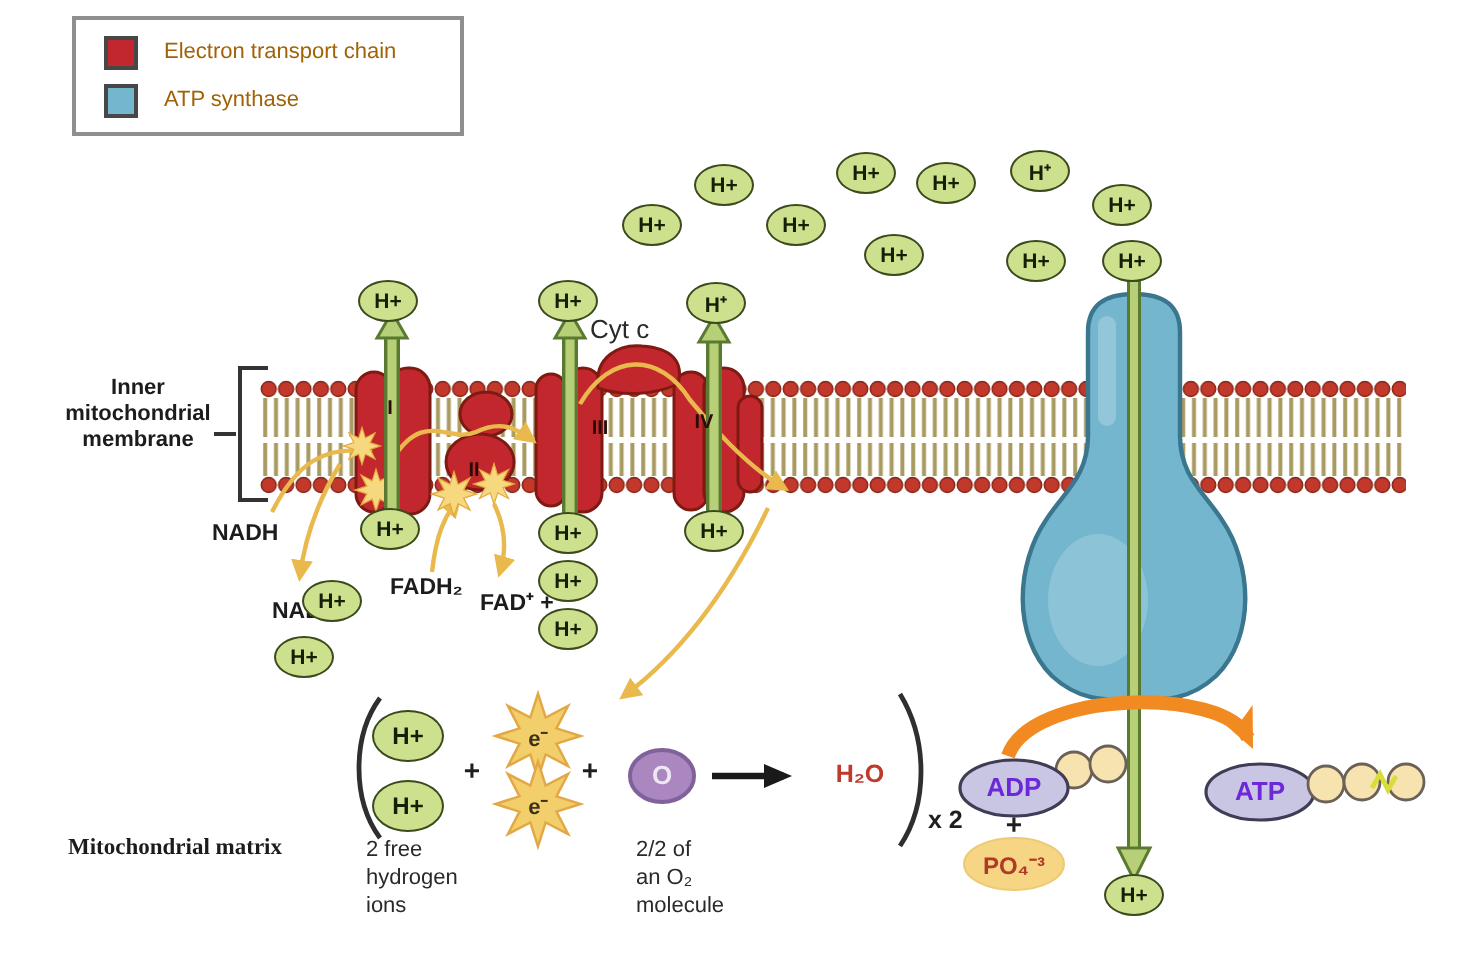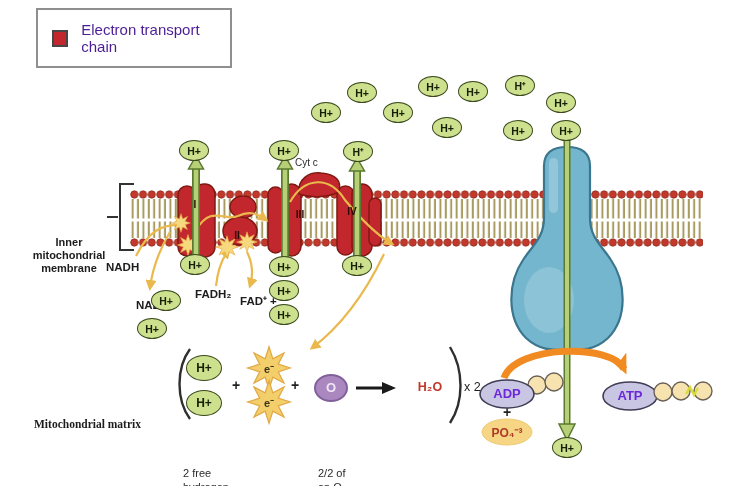--- a/index.html
+++ b/index.html
@@ -1,45 +1,45 @@
 <!DOCTYPE html>
 <html><head>
 <meta charset="utf-8">
 <style>
   html,body{margin:0;padding:0;background:#fff;}
   .stage{position:relative;width:729px;height:486px;background:#ffffff;overflow:hidden;
          font-family:"Liberation Sans", sans-serif;color:#1f1f1f;}
   .stage svg{position:absolute;left:0;top:0;z-index:1;}
   .txt{position:absolute;z-index:3;}
-  .pre{white-space:pre-line;margin-top:48px;}
+  .pre{white-space:pre-line;}
   .ctr{text-align:center;}
   .ion{position:absolute;z-index:3;width:30px;height:21px;border:1.6px solid #3a4a1c;
        border-radius:50%;background:#cde08e;display:flex;align-items:center;justify-content:center;
        font-size:10.5px;font-weight:bold;color:#142005;box-sizing:border-box;}
   .ion-lg{width:36px;height:26px;font-size:12px;}
   .legend{position:absolute;left:36px;top:8px;width:196px;height:60px;border:2px solid #8f8f8f;
           background:#fff;z-index:3;display:flex;flex-direction:column;justify-content:center;
           gap:7px;padding-left:14px;box-sizing:border-box;}
   .legend-row{display:flex;align-items:center;gap:13px;}
   .sw{width:17px;height:17px;border:2px solid #474747;box-sizing:border-box;display:inline-block;}
   .sw-red{background:#c1272d;}
   .sw-blue{background:#74b6cd;}
-  .legend-label{font-size:15px;color:#4c1d95;}
+  .legend-label{font-size:11px;color:#a16207;}
   .region-lbl{font-size:11.5px;font-weight:bold;color:#1c1c1c;}
   .mol-lbl{font-size:11.5px;font-weight:bold;color:#1c1c1c;}
   .cx-lbl{font-size:10px;font-weight:bold;color:#2a0b08;text-align:center;}
   .cap{font-size:11px;line-height:1.28;color:#2a2a2a;}
   .plus-sign{font-size:14px;font-weight:bold;text-align:center;}
   .water{color:#c0392b;font-weight:bold;font-size:12.5px;text-align:center;}
-  .x2{font-weight:normal;font-size:12.5px;}
+  .x2{font-weight:bold;font-size:12.5px;margin-top:23px;}
   .nucleotide{font-size:13px;font-weight:bold;color:#6d28d9;text-align:center;}
   .po4{font-size:12px;font-weight:bold;color:#ae3a28;text-align:center;}
   .o-letter{font-size:13px;font-weight:bold;color:#eee6f4;text-align:center;}
   .e-lbl{font-size:11px;font-weight:bold;color:#3c3318;text-align:center;}
-  .cytc-lbl{font-size:10px;color:#2a2a2a;}
+  .cytc-lbl{font-size:13px;color:#2a2a2a;}
 </style>
 </head>
 <body>
 
 <div class="stage">
 
   <svg width="729" height="486" viewBox="0 0 729 486">
     <defs>
       <pattern id="pHeadT" x="130" y="190" width="8.7" height="9" patternUnits="userSpaceOnUse">
         <circle cx="4.35" cy="4.5" r="3.7" fill="#c2392b" stroke="#8c2a1d" stroke-width="0.8"></circle>
@@ -166,20 +166,24 @@
       <circle cx="703" cy="391" r="9" fill="#f7e3b0" stroke="#6b6156" stroke-width="1.4"></circle>
       <polyline points="686,394 690,387 694,395 698,388" fill="none" stroke="#d9dd3a" stroke-width="2.4"></polyline>
     </g>
   </svg>
 
   <div class="legend">
     <div class="legend-row">
       <span class="sw sw-red"></span>
       <span class="legend-label">Electron transport chain</span>
     </div>
+    <div class="legend-row">
+      <span class="sw sw-blue"></span>
+      <span class="legend-label">ATP synthase</span>
+    </div>
   </div>
 
   <div class="txt region-lbl pre ctr" style="left:22px;top:188px;width:94px;line-height:1.2;font-size:11px;">Inner
 mitochondrial
 membrane</div>
   <div class="txt region-lbl" style="left:34px;top:418px;font-family:Liberation Serif, serif;">Mitochondrial matrix</div>
 
   <div class="txt cx-lbl" style="left:190px;top:199px;width:10px;">I</div>
   <div class="txt cx-lbl" style="left:229px;top:230px;width:16px;">II</div>
   <div class="txt cx-lbl" style="left:275px;top:209px;width:18px;margin-left:16px;">III</div>

